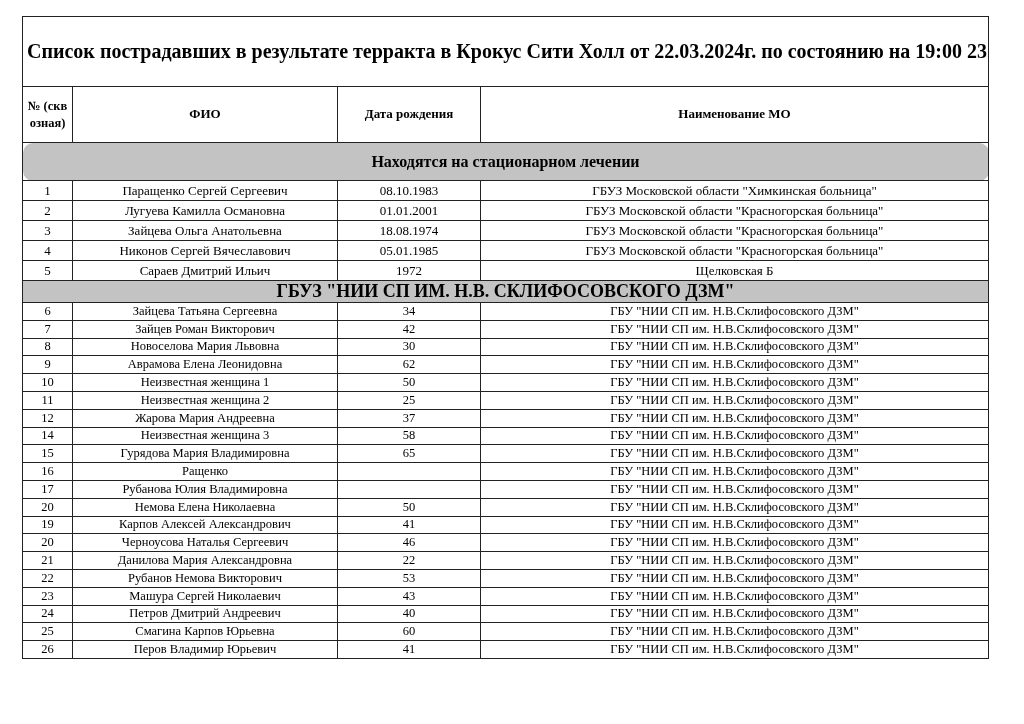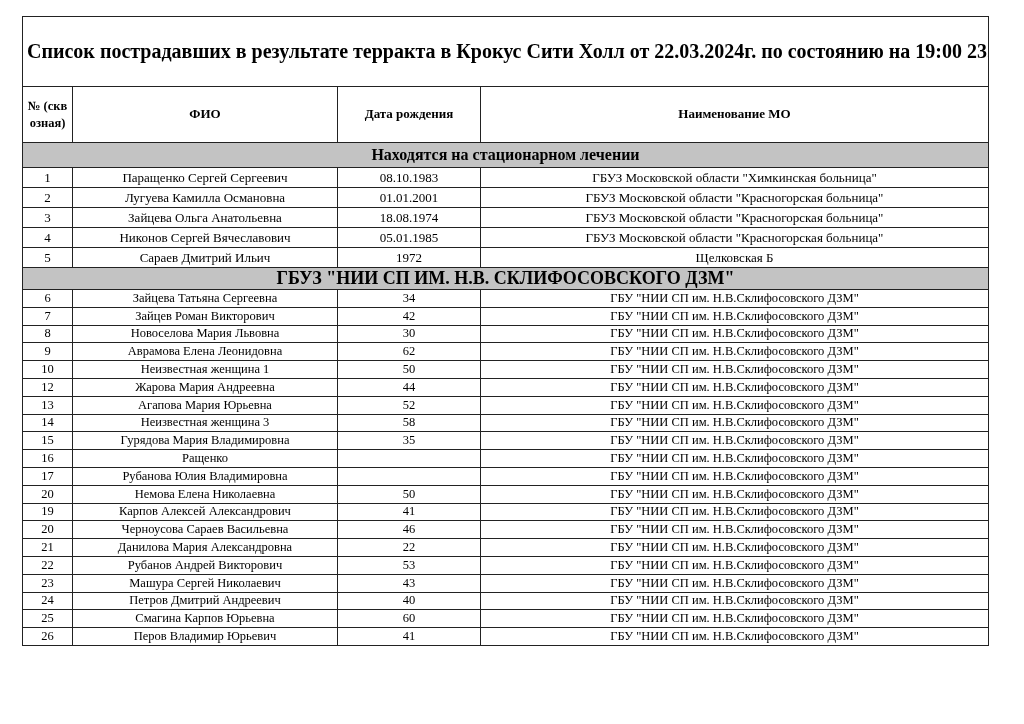--- a/index.html
+++ b/index.html
@@ -54,21 +54,21 @@
     font-size: 12.5px;
     line-height: 1.35;
     word-break: break-all;
     padding: 8px 2px;
   }
   
   .section-row td {
     background: #c3c3c3;
     font-weight: bold;
   }
-  .section-row.s0 td { font-size: 16px; height: 25px; }
+  .section-row.s0 td { font-size: 16px; height: 38px; border-radius: 10px; }
   .section-row.s1 td { font-size: 18px; height: 21px; }
   
   tr.data-row.s0 { height: 20px; }
   tr.data-row.s0 td { font-size: 13px; }
   tr.data-row.s1 { height: 17.8px; }
   tr.data-row.s1 td { font-size: 12.5px; }
   
   col.c-num { width: 50px; }
   col.c-name { width: 265px; }
   col.c-dob { width: 143px; }
@@ -157,41 +157,41 @@
           <td>62</td>
           <td>ГБУ "НИИ СП им. Н.В.Склифосовского ДЗМ"</td>
         </tr>
         <tr class="data-row s1">
           <td>10</td>
           <td>Неизвестная женщина 1</td>
           <td>50</td>
           <td>ГБУ "НИИ СП им. Н.В.Склифосовского ДЗМ"</td>
         </tr>
         <tr class="data-row s1">
+          <td>11</td>
+          <td>Неизвестная женщина 2</td>
+          <td>25</td>
+          <td>ГБУ "НИИ СП им. Н.В.Склифосовского ДЗМ"</td>
+        </tr>
+        <tr class="data-row s1">
           <td>12</td>
           <td>Жарова Мария Андреевна</td>
-          <td>44</td>
-          <td>ГБУ "НИИ СП им. Н.В.Склифосовского ДЗМ"</td>
-        </tr>
-        <tr class="data-row s1">
-          <td>13</td>
-          <td>Агапова Мария Юрьевна</td>
-          <td>52</td>
+          <td>37</td>
           <td>ГБУ "НИИ СП им. Н.В.Склифосовского ДЗМ"</td>
         </tr>
         <tr class="data-row s1">
           <td>14</td>
           <td>Неизвестная женщина 3</td>
           <td>58</td>
           <td>ГБУ "НИИ СП им. Н.В.Склифосовского ДЗМ"</td>
         </tr>
         <tr class="data-row s1">
           <td>15</td>
           <td>Гурядова Мария Владимировна</td>
-          <td>35</td>
+          <td>65</td>
           <td>ГБУ "НИИ СП им. Н.В.Склифосовского ДЗМ"</td>
         </tr>
         <tr class="data-row s1">
           <td>16</td>
           <td>Ращенко</td>
           <td></td>
           <td>ГБУ "НИИ СП им. Н.В.Склифосовского ДЗМ"</td>
         </tr>
         <tr class="data-row s1">
           <td>17</td>
@@ -206,33 +206,33 @@
           <td>ГБУ "НИИ СП им. Н.В.Склифосовского ДЗМ"</td>
         </tr>
         <tr class="data-row s1">
           <td>19</td>
           <td>Карпов Алексей Александрович</td>
           <td>41</td>
           <td>ГБУ "НИИ СП им. Н.В.Склифосовского ДЗМ"</td>
         </tr>
         <tr class="data-row s1">
           <td>20</td>
-          <td>Черноусова Сараев Васильевна</td>
+          <td>Черноусова Наталья Сергеевич</td>
           <td>46</td>
           <td>ГБУ "НИИ СП им. Н.В.Склифосовского ДЗМ"</td>
         </tr>
         <tr class="data-row s1">
           <td>21</td>
           <td>Данилова Мария Александровна</td>
           <td>22</td>
           <td>ГБУ "НИИ СП им. Н.В.Склифосовского ДЗМ"</td>
         </tr>
         <tr class="data-row s1">
           <td>22</td>
-          <td>Рубанов Андрей Викторович</td>
+          <td>Рубанов Немова Викторович</td>
           <td>53</td>
           <td>ГБУ "НИИ СП им. Н.В.Склифосовского ДЗМ"</td>
         </tr>
         <tr class="data-row s1">
           <td>23</td>
           <td>Машура Сергей Николаевич</td>
           <td>43</td>
           <td>ГБУ "НИИ СП им. Н.В.Склифосовского ДЗМ"</td>
         </tr>
         <tr class="data-row s1">

